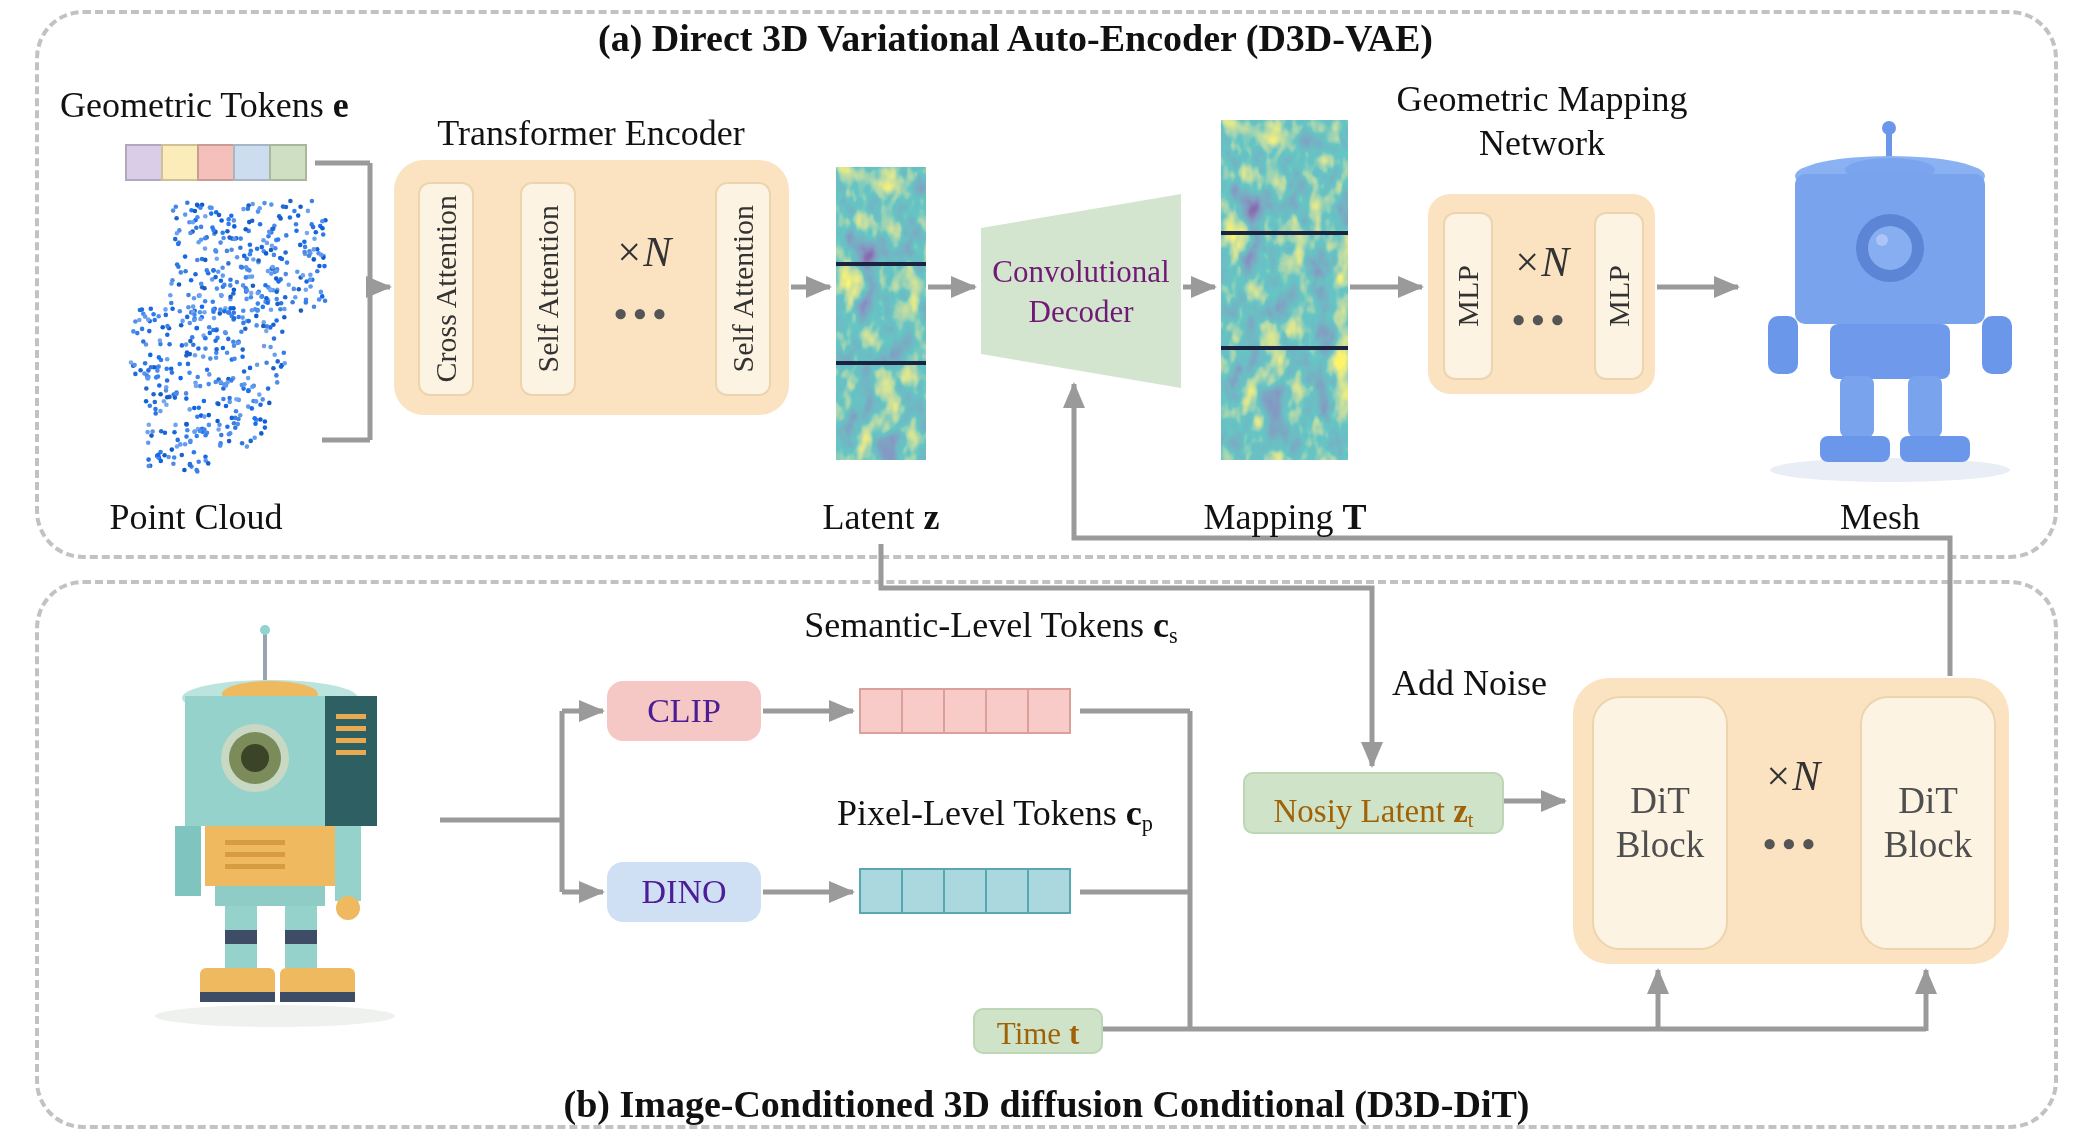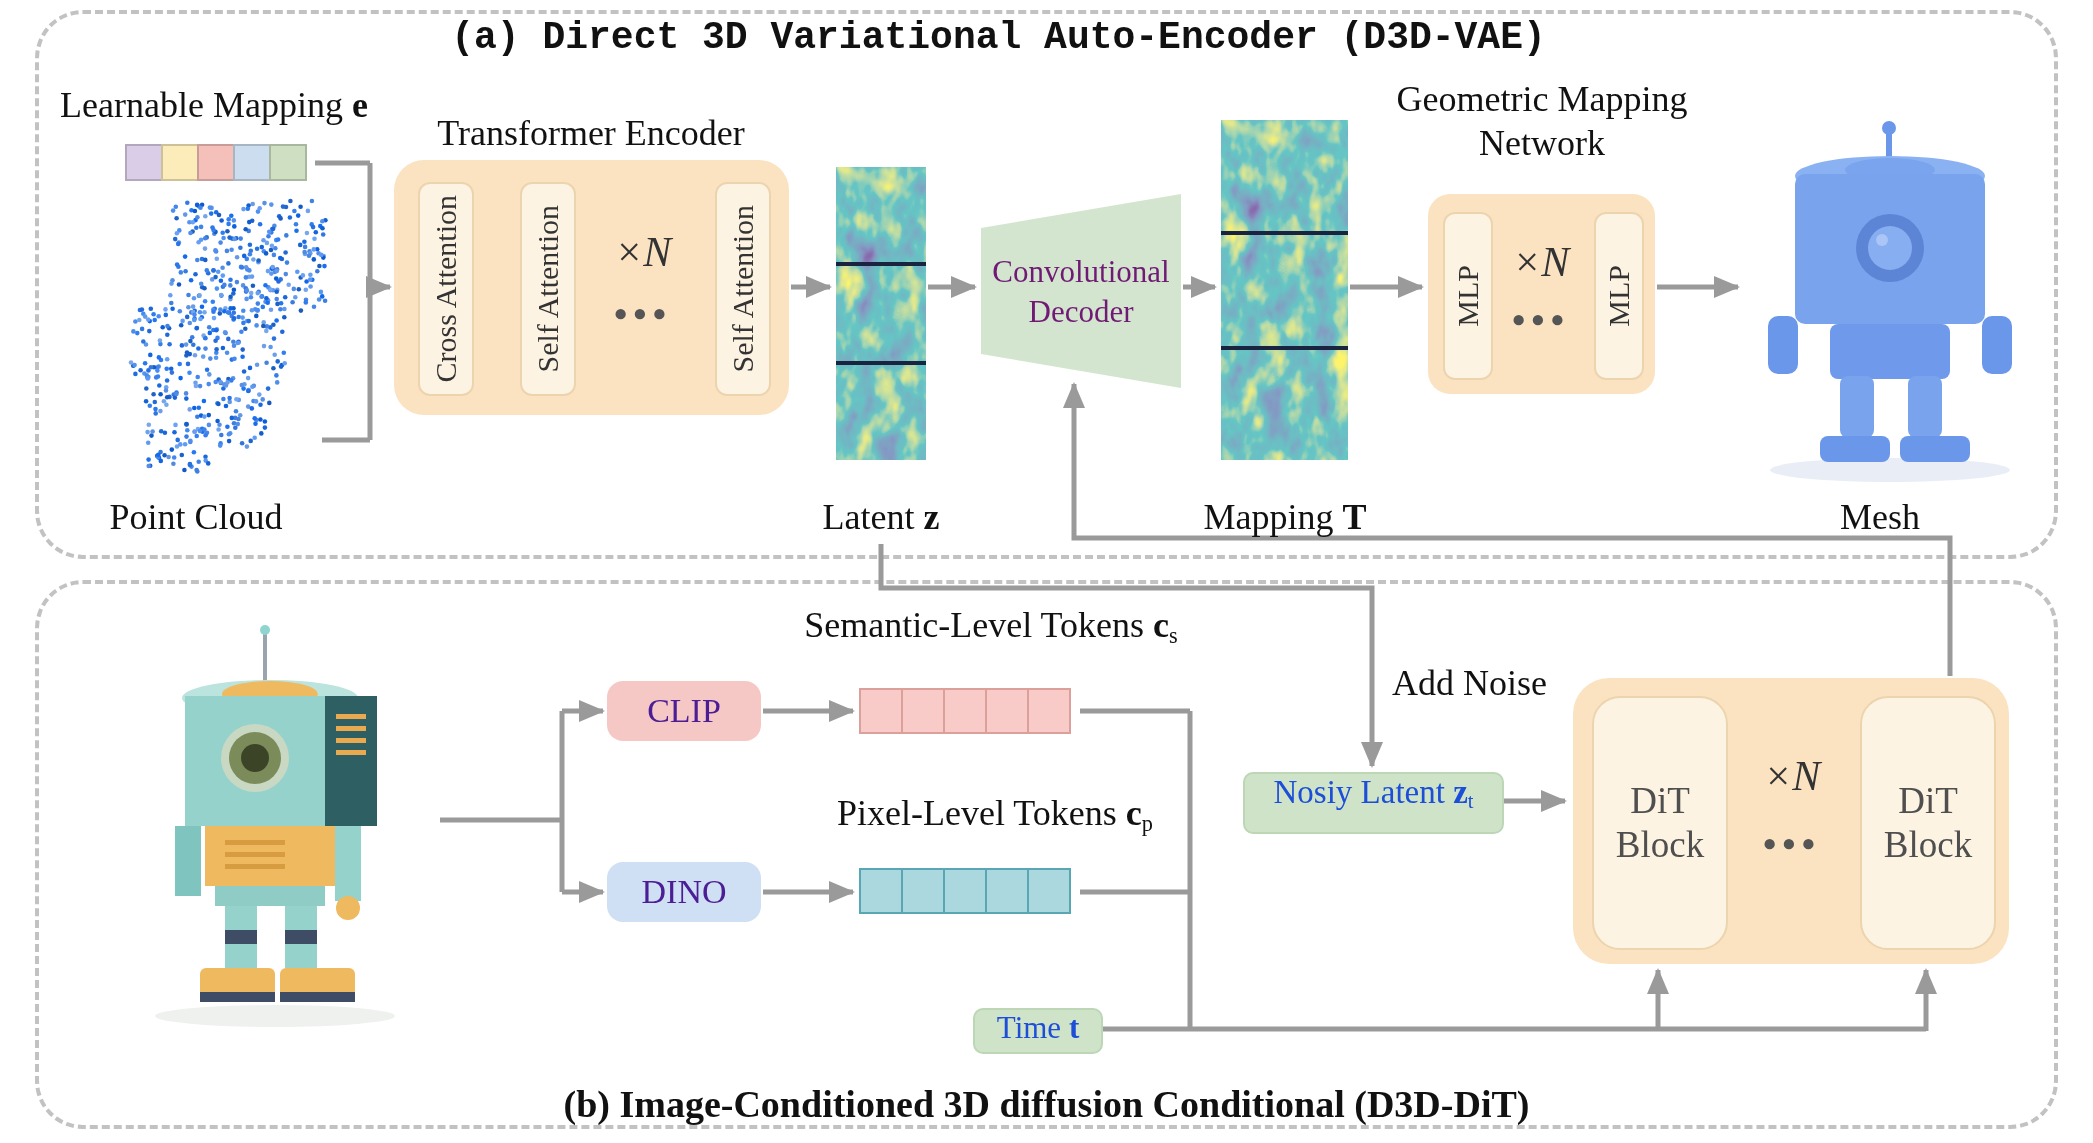--- a/index.html
+++ b/index.html
@@ -11,21 +11,21 @@
   .label{font-size:36px;text-align:center;white-space:nowrap;}
   .sym{font-weight:700;}
   .subs{font-size:0.62em;vertical-align:-0.25em;}
   .obox{position:absolute;background:var(--orange_box);border-radius:30px;}
   .ibox{position:absolute;background:var(--orange_inner);border:2px solid #ecd4ae;border-radius:12px;
         display:flex;align-items:center;justify-content:center;}
   .vtext{writing-mode:vertical-rl;transform:rotate(180deg);font-size:30px;color:#333;white-space:nowrap;}
   .math{font-style:italic;font-size:42px;color:#333;text-align:center;}
   .dots{font-size:38px;color:#555;letter-spacing:6px;font-weight:700;text-align:center;}
   .gbox{position:absolute;background:var(--green_box);border:2px solid #bcd6b6;border-radius:10px;
-        display:flex;align-items:flex-start;justify-content:center;font-size:33px;color:#1d4ed8;white-space:nowrap;}
+        display:flex;align-items:flex-end;justify-content:center;font-size:33px;color:#a16207;white-space:nowrap;}
   .pill{position:absolute;border-radius:16px;display:flex;align-items:center;justify-content:center;
         font-size:34px;color:#4c1d95;}
   .tokrow{position:absolute;display:flex;}
   .tok{box-sizing:border-box;border:2px solid rgba(0,0,0,0.18);margin-left:-2px;}
   .tokrow-a .tok{width:38px;height:37px;}
   .tokrow-b .tok{width:44px;height:46px;}
   .row-sem .tok{border-color:var(--token_pink_border);}
   .row-pix .tok{border-color:var(--token_teal_border);}
   .ditblock{position:absolute;background:var(--orange_inner);border:2px solid #ecd4ae;border-radius:28px;
             display:flex;flex-direction:column;align-items:center;justify-content:center;
@@ -80,24 +80,24 @@
     <line class="cline" x1="763" y1="892" x2="853" y2="892" marker-end="url(#ah)"></line>
     <line class="cline" x1="1080" y1="711" x2="1190" y2="711"></line>
     <line class="cline" x1="1080" y1="892" x2="1190" y2="892"></line>
     <line class="cline" x1="1190" y1="711" x2="1190" y2="1029"></line>
     <line class="cline" x1="1101" y1="1029" x2="1926" y2="1029"></line>
     <line class="cline" x1="1658" y1="1029" x2="1658" y2="970" marker-end="url(#ah)"></line>
     <line class="cline" x1="1926" y1="1031" x2="1926" y2="970" marker-end="url(#ah)"></line>
     <line class="cline" x1="1502" y1="801" x2="1565" y2="801" marker-end="url(#ah)"></line>
   </svg>
 
-  <div class="abs title" style="left:0;top:16px;width:1997px;font-family:Liberation Mono, monospace;">(a) Direct 3D Variational Auto-Encoder (D3D-VAE)</div>
+  <div class="abs title" style="left:17px;top:16px;width:1997px;">(a) Direct 3D Variational Auto-Encoder (D3D-VAE)</div>
 
   <div class="abs label" style="left:60px;top:84px;width:340px;text-align:left;">
-    <span>Learnable Mapping </span><span class="sym">e</span>
+    <span>Geometric Tokens </span><span class="sym">e</span>
   </div>
   <div class="tokrow tokrow-a" id="tokrow-learnable" style="left:127px;top:144px;">
       <div class="tok" style="background: rgb(217, 205, 232);"></div>
       <div class="tok" style="background: rgb(252, 236, 186);"></div>
       <div class="tok" style="background: rgb(245, 192, 186);"></div>
       <div class="tok" style="background: rgb(205, 221, 240);"></div>
       <div class="tok" style="background: rgb(207, 224, 194);"></div>
     </div>
 
   <svg class="abs" id="pointcloud" style="left:118px;top:195px;" width="220" height="290">

